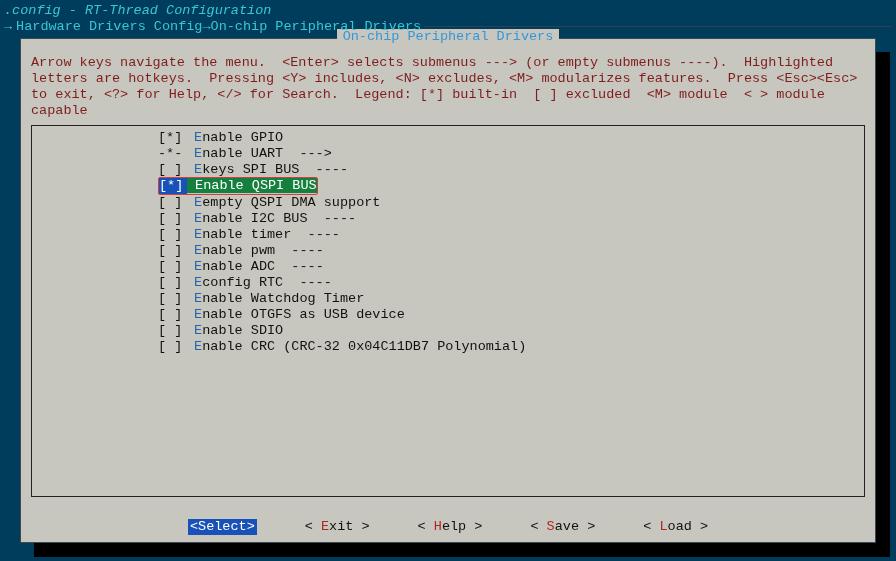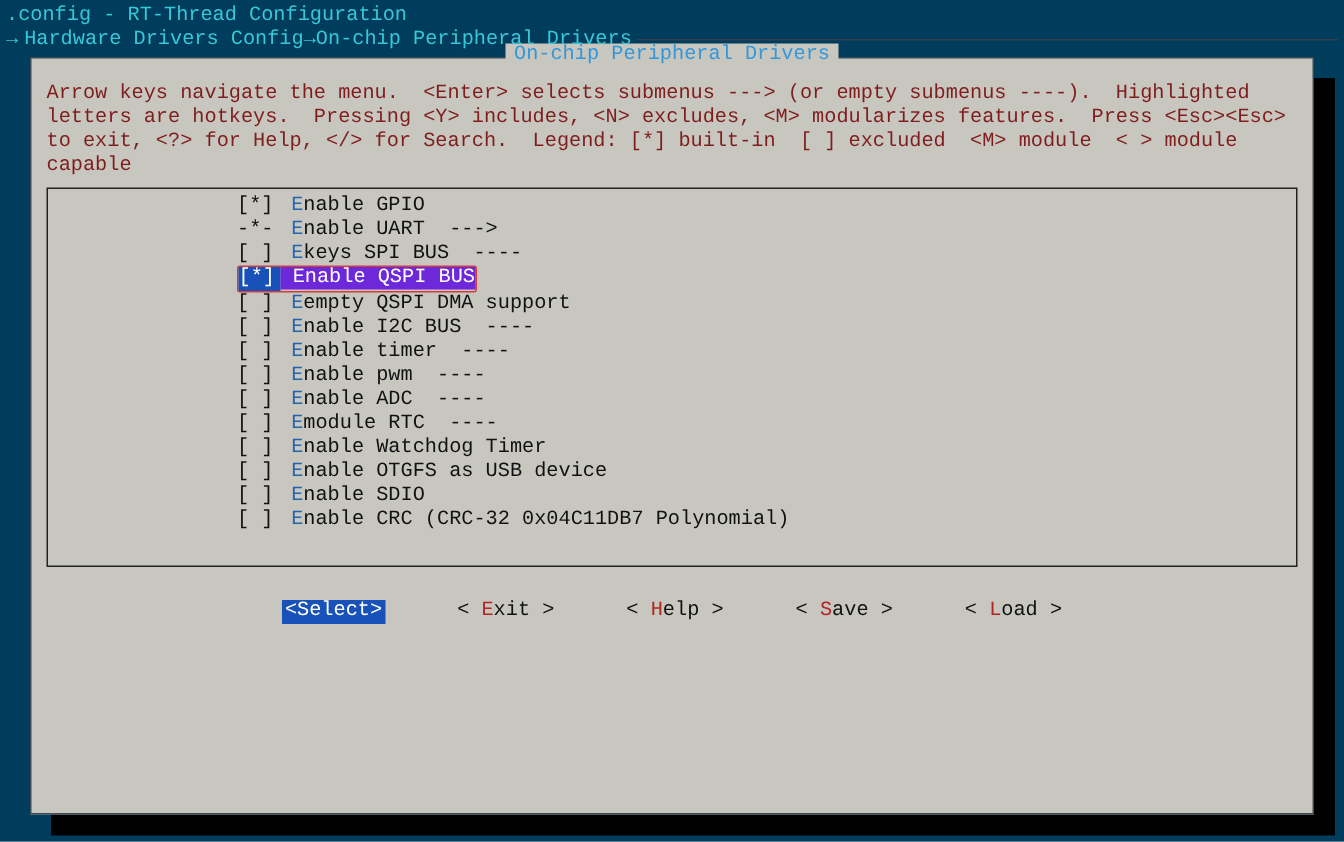--- a/index.html
+++ b/index.html
@@ -6,21 +6,21 @@
   body {
     background: #003d5c;
     font-family: "Consolas", "Courier New", monospace;
     font-size: 13.5px;
     line-height: 1.18;
     overflow: hidden;
     width: 896px;
     height: 561px;
     position: relative;
   }
-  .title-line { color: #38c7d6; padding: 3px 4px 0 4px; }
+  .title-line { color: #38c7d6; padding: 3px 4px 0 4px; font-style: italic; }
   .breadcrumb { color: #38c7d6; padding: 0 4px 2px 4px; display: flex; align-items: center; position: relative; z-index: 2; }
   .breadcrumb-arrow { margin-right: 4px; }
   .bc-tail { flex: 1; border-bottom: 1px solid #304050; margin-left: 4px; position: relative; top: 0px; }
   .win-shadow {
     position: absolute;
     left: 34px; top: 52px;
     right: 6px; bottom: 4px;
     background: #000;
     z-index: 0;
   }
@@ -43,30 +43,30 @@
   .panel-title-over span { background: #c8c7bf; padding: 0 6px; }
   .help-text {
     color: #7f1d1d;
     white-space: pre-wrap;
     margin-bottom: 6px;
     padding-top: 12px;
   }
   .list-box {
     border: 1px solid #222;
     padding: 4px 4px;
-    height: 253px;
+    height: 372px;
     overflow: hidden;
   }
   .menu-row { white-space: pre; color: #111; display: flex; }
   .indent { display: inline-block; width: 122px; }
   .mark { display: inline-block; width: 28px; }
   .hotkey { color: #2466b0; }
   .label-rest { }
   .selected .mark { background: #1851b7; color: #fff; }
-  .selected .label-body { background: #6d28d9; color: #fff; }
+  .selected .label-body { background: #15803d; color: #fff; }
   .selected .hotkey { color: #fff; }
   .sel-wrap { display: inline-block; }
   .marker-box { display: inline-block; border: 1.5px solid #d63b3b; border-radius: 2px; padding: 0; }
   .button-row {
     margin-top: 22px;
     display: flex; gap: 48px; justify-content: center;
   }
   .btn {
     color: #111; cursor: pointer;
   }
@@ -98,21 +98,21 @@
       <div class="menu-row"><span class="indent"></span><span class="sel-wrap"><span class="mark">[*]</span><span class="label-body"><span class="hotkey"> E</span><span class="label-rest">nable GPIO</span></span></span><span></span></div>
       <div class="menu-row"><span class="indent"></span><span class="sel-wrap"><span class="mark">-*-</span><span class="label-body"><span class="hotkey"> E</span><span class="label-rest">nable UART</span></span></span><span>  ---&gt;</span></div>
       <div class="menu-row"><span class="indent"></span><span></span></div>
       <div class="menu-row"><span class="indent"></span><span class="sel-wrap"><span class="mark">[ ]</span><span class="label-body"><span class="hotkey"> E</span><span class="label-rest">keys SPI BUS</span></span></span><span>  ----</span></div>
       <div class="menu-row selected"><span class="indent"></span><span class="sel-wrap"><span class="marker-box"><span class="mark">[*]</span><span class="label-body"><span class="hotkey"> E</span><span class="label-rest">nable QSPI BUS</span></span></span></span><span></span></div>
       <div class="menu-row"><span class="indent"></span><span class="sel-wrap"><span class="mark">[ ]</span><span class="label-body"><span class="hotkey"> E</span><span class="label-rest">empty QSPI DMA support</span></span></span><span></span></div>
       <div class="menu-row"><span class="indent"></span><span class="sel-wrap"><span class="mark">[ ]</span><span class="label-body"><span class="hotkey"> E</span><span class="label-rest">nable I2C BUS</span></span></span><span>  ----</span></div>
       <div class="menu-row"><span class="indent"></span><span class="sel-wrap"><span class="mark">[ ]</span><span class="label-body"><span class="hotkey"> E</span><span class="label-rest">nable timer</span></span></span><span>  ----</span></div>
       <div class="menu-row"><span class="indent"></span><span class="sel-wrap"><span class="mark">[ ]</span><span class="label-body"><span class="hotkey"> E</span><span class="label-rest">nable pwm</span></span></span><span>  ----</span></div>
       <div class="menu-row"><span class="indent"></span><span class="sel-wrap"><span class="mark">[ ]</span><span class="label-body"><span class="hotkey"> E</span><span class="label-rest">nable ADC</span></span></span><span>  ----</span></div>
-      <div class="menu-row"><span class="indent"></span><span class="sel-wrap"><span class="mark">[ ]</span><span class="label-body"><span class="hotkey"> E</span><span class="label-rest">module RTC</span></span></span><span>  ----</span></div>
+      <div class="menu-row"><span class="indent"></span><span class="sel-wrap"><span class="mark">[ ]</span><span class="label-body"><span class="hotkey"> E</span><span class="label-rest">config RTC</span></span></span><span>  ----</span></div>
       <div class="menu-row"><span class="indent"></span><span class="sel-wrap"><span class="mark">[ ]</span><span class="label-body"><span class="hotkey"> E</span><span class="label-rest">nable Watchdog Timer</span></span></span><span></span></div>
       <div class="menu-row"><span class="indent"></span><span class="sel-wrap"><span class="mark">[ ]</span><span class="label-body"><span class="hotkey"> E</span><span class="label-rest">nable OTGFS as USB device</span></span></span><span></span></div>
       <div class="menu-row"><span class="indent"></span><span class="sel-wrap"><span class="mark">[ ]</span><span class="label-body"><span class="hotkey"> E</span><span class="label-rest">nable SDIO</span></span></span><span></span></div>
       <div class="menu-row"><span class="indent"></span><span class="sel-wrap"><span class="mark">[ ]</span><span class="label-body"><span class="hotkey"> E</span><span class="label-rest">nable CRC (CRC-32 0x04C11DB7 Polynomial)</span></span></span><span></span></div>
     </div>
   <div class="button-row">
     <span class="btn btn-active"><span class="bracket">&lt;</span><span>Select</span><span class="bracket">&gt;</span></span>
     <span class="btn">&lt; <span class="hotkey">E</span><span>xit</span> &gt;</span>
     <span class="btn">&lt; <span class="hotkey">H</span><span>elp</span> &gt;</span>
     <span class="btn">&lt; <span class="hotkey">S</span><span>ave</span> &gt;</span>

